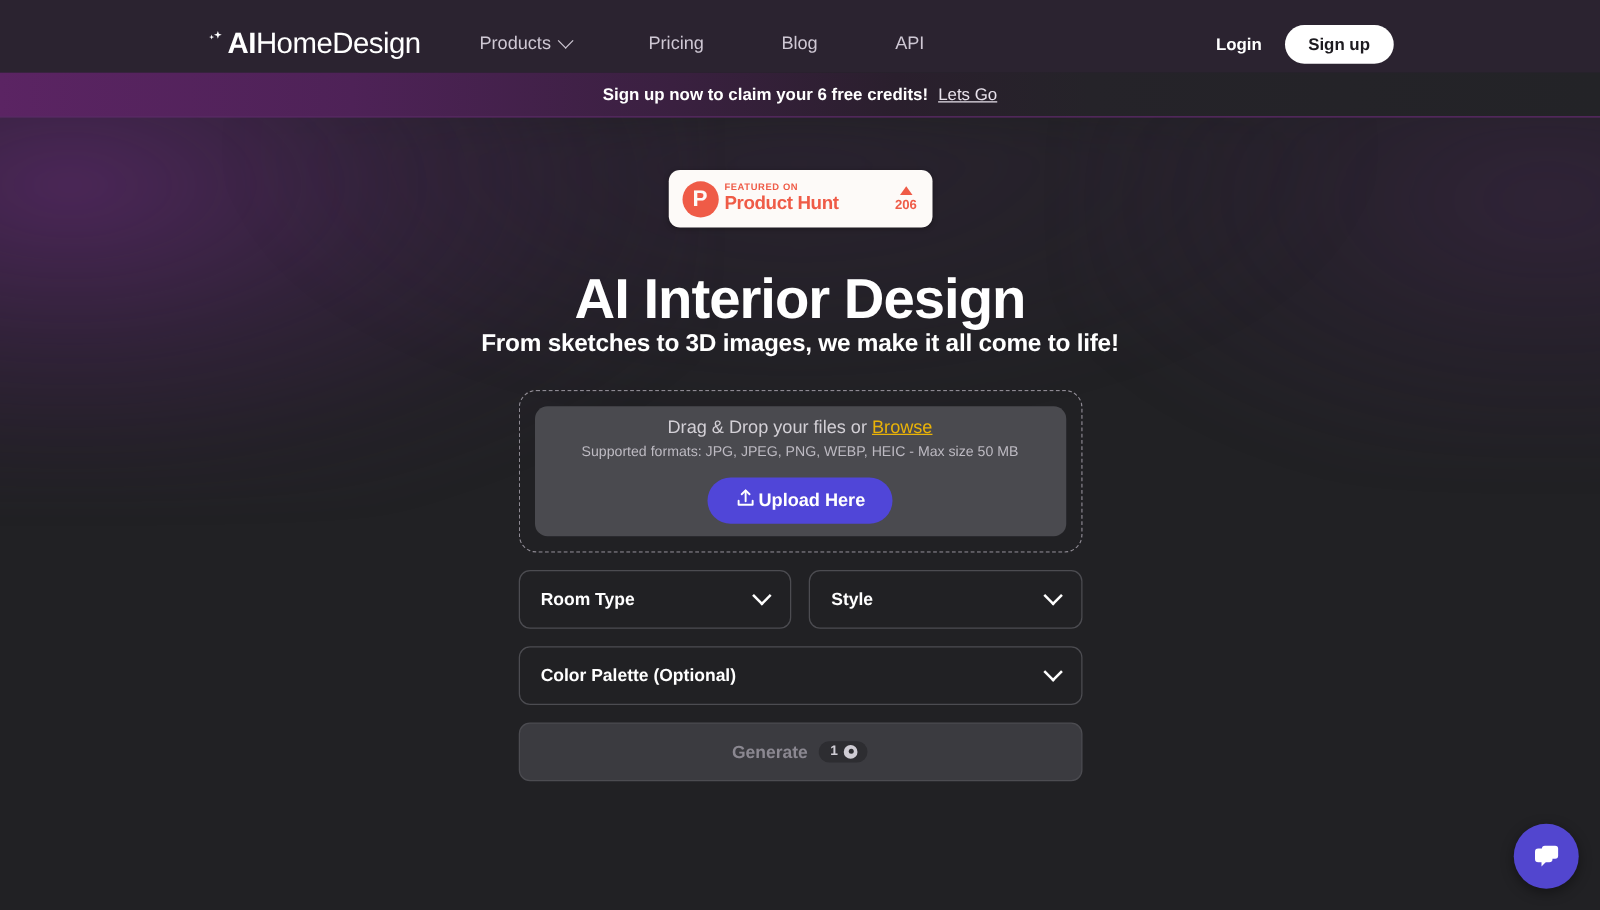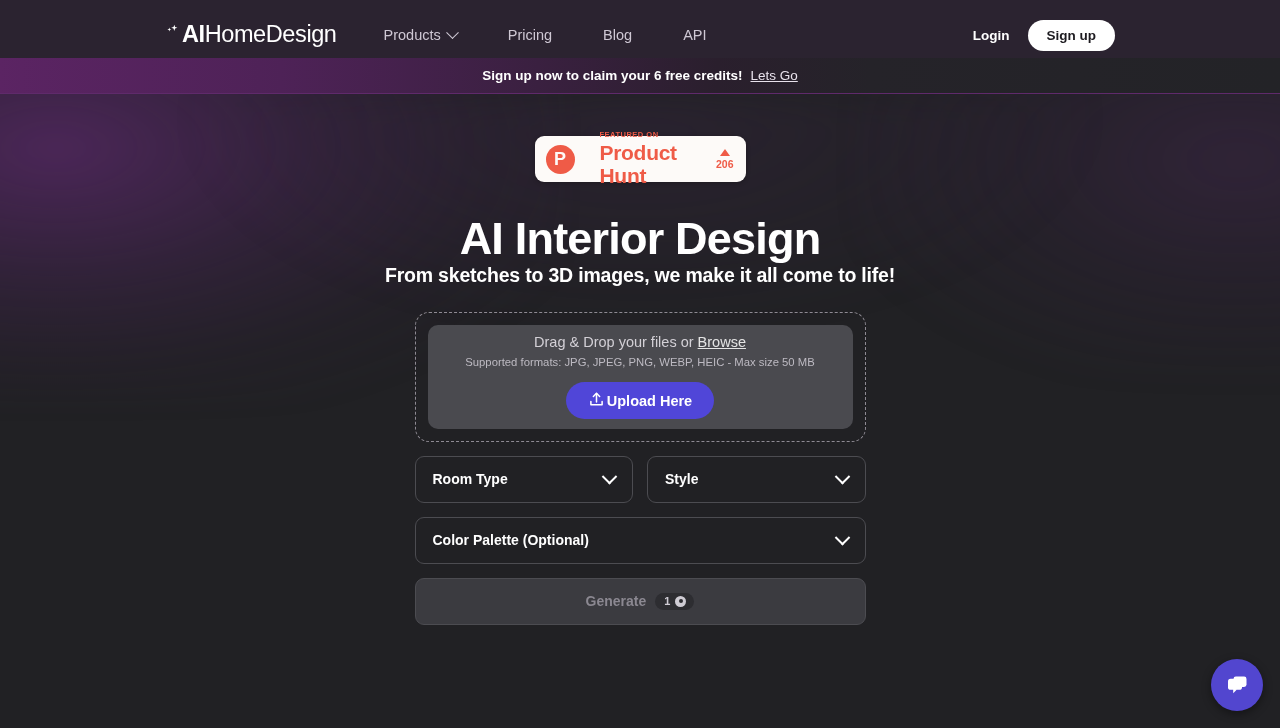--- a/index.html
+++ b/index.html
@@ -97,21 +97,21 @@
     letter-spacing: -0.4px;
     color: #ffffff;
     line-height: 1;
   }
   .logo-text .thin { font-weight: 400; }
 
   .nav-links {
     display: flex;
     align-items: center;
     margin-left: 47px;
-    gap: 0;
+    gap: 11px;
   }
   .nav-link {
     font-size: 14.5px;
     color: #cfc8d4;
     padding: 6px 0;
     margin-right: 51px;
     cursor: pointer;
     display: flex;
     align-items: center;
     gap: 7px;
@@ -220,35 +220,35 @@
     flex: none;
   }
   .ph-circle span {
     color: #fdfaf8;
     font-size: 18px;
     font-weight: 700;
     line-height: 1;
     margin-top: -1px;
   }
   .ph-words {
-    margin-left: 25px;
+    margin-left: 5px;
     display: flex;
     flex-direction: column;
     justify-content: center;
     flex: 1;
   }
   .ph-featured {
     font-size: 7.5px;
     font-weight: 700;
     letter-spacing: 0.5px;
     color: #ef5b47;
     line-height: 1.1;
   }
   .ph-name {
-    font-size: 21px;
+    font-size: 15px;
     font-weight: 700;
     color: #ef5b47;
     line-height: 1.1;
     letter-spacing: -0.3px;
     margin-top: 1px;
   }
   .ph-votes {
     display: flex;
     flex-direction: column;
     align-items: center;
@@ -310,21 +310,21 @@
     align-items: center;
     justify-content: center;
     cursor: pointer;
   }
   .dz-line1 {
     font-size: 14.5px;
     color: #d3d0d6;
     white-space: nowrap;
   }
   .dz-browse {
-    color: #e5e5e5;
+    color: #eab308;
     text-decoration: underline;
     cursor: pointer;
     text-align: right;
   }
   .dz-line2 {
     margin-top: 6px;
     font-size: 11.3px;
     color: #bdbac2;
     white-space: nowrap;
   }

